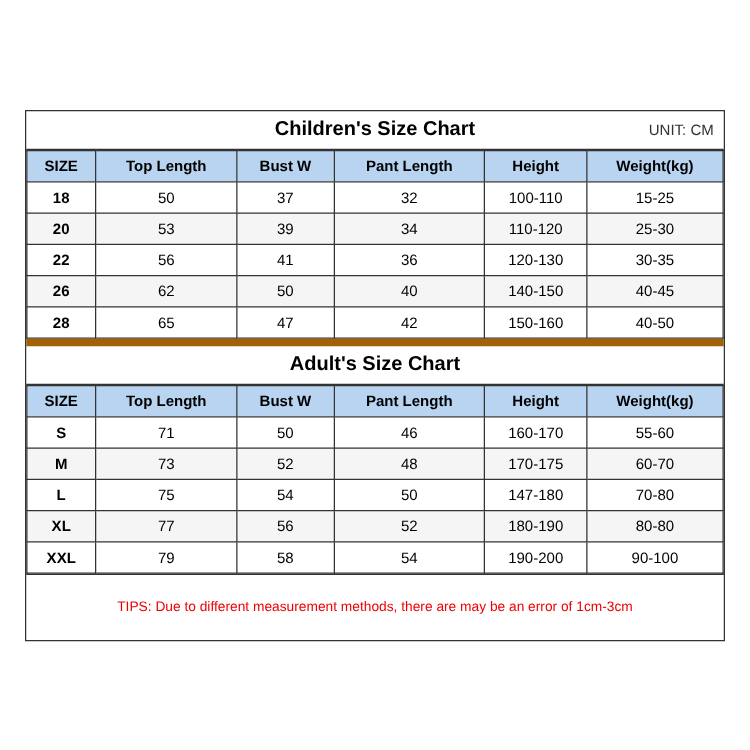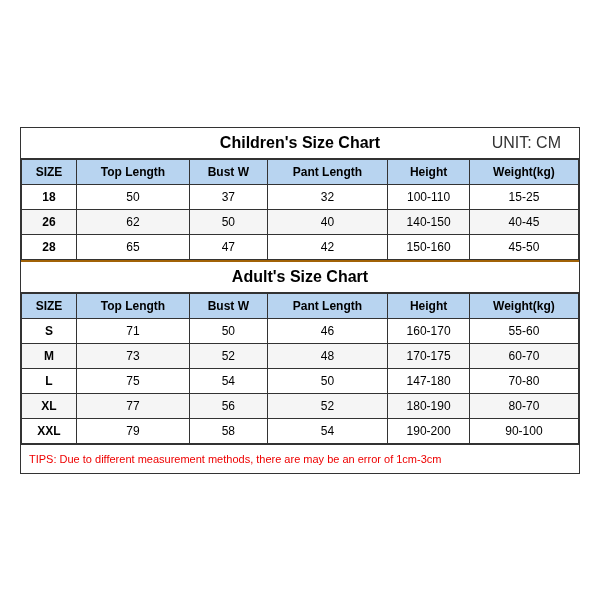--- a/index.html
+++ b/index.html
@@ -26,24 +26,24 @@
       padding: 6px 8px;
       border-bottom: 1.5px solid #333;
     }
     .section-title {
       font-size: 16px;
       font-weight: bold;
       text-align: right;
     }
     .unit-label {
       position: absolute;
-      right: 18px;
+      right: 8px;
       top: 50%;
       transform: translateY(-50%);
-      font-size: 16px;
+      font-size: 12px;
       color: #333;
     }
     table {
       width: 100%;
       border-collapse: collapse;
     }
     th, td {
       border: 1px solid #333;
       text-align: center;
       padding: 5px 4px;
@@ -53,24 +53,25 @@
       font-weight: bold;
       font-size: 12px;
     }
     td {
       font-size: 12px;
     }
     td:first-child {
       font-weight: bold;
     }
     .adult-section {
-      border-top: 2px solid #a16207;
+      border-top: 6px solid #a16207;
     }
     .tips-row {
-      padding: 8px 8px;
+      padding: 20px 8px;
+      text-align: center;
       font-size: 11px;
       color: #e00;
       border-top: 1px solid #333;
     }
     tr:nth-child(odd) td {
       background: #fff;
     }
     tr:nth-child(even) td {
       background: #f5f5f5;
     }
@@ -99,34 +100,50 @@
     <tbody id="children-tbody">
         <tr>
           <td>18</td>
           <td>50</td>
           <td>37</td>
           <td>32</td>
           <td>100-110</td>
           <td>15-25</td>
         </tr>
         <tr>
+          <td>20</td>
+          <td>53</td>
+          <td>39</td>
+          <td>34</td>
+          <td>110-120</td>
+          <td>25-30</td>
+        </tr>
+        <tr>
+          <td>22</td>
+          <td>56</td>
+          <td>41</td>
+          <td>36</td>
+          <td>120-130</td>
+          <td>30-35</td>
+        </tr>
+        <tr>
           <td>26</td>
           <td>62</td>
           <td>50</td>
           <td>40</td>
           <td>140-150</td>
           <td>40-45</td>
         </tr>
         <tr>
           <td>28</td>
           <td>65</td>
           <td>47</td>
           <td>42</td>
           <td>150-160</td>
-          <td>45-50</td>
+          <td>40-50</td>
         </tr>
       </tbody>
   </table>
 
   <div class="section-title-row adult-section">
     <span class="section-title">Adult's Size Chart</span>
   </div>
 
   <table>
     <thead>
@@ -163,21 +180,21 @@
           <td>50</td>
           <td>147-180</td>
           <td>70-80</td>
         </tr>
         <tr>
           <td>XL</td>
           <td>77</td>
           <td>56</td>
           <td>52</td>
           <td>180-190</td>
-          <td>80-70</td>
+          <td>80-80</td>
         </tr>
         <tr>
           <td>XXL</td>
           <td>79</td>
           <td>58</td>
           <td>54</td>
           <td>190-200</td>
           <td>90-100</td>
         </tr>
       </tbody>

